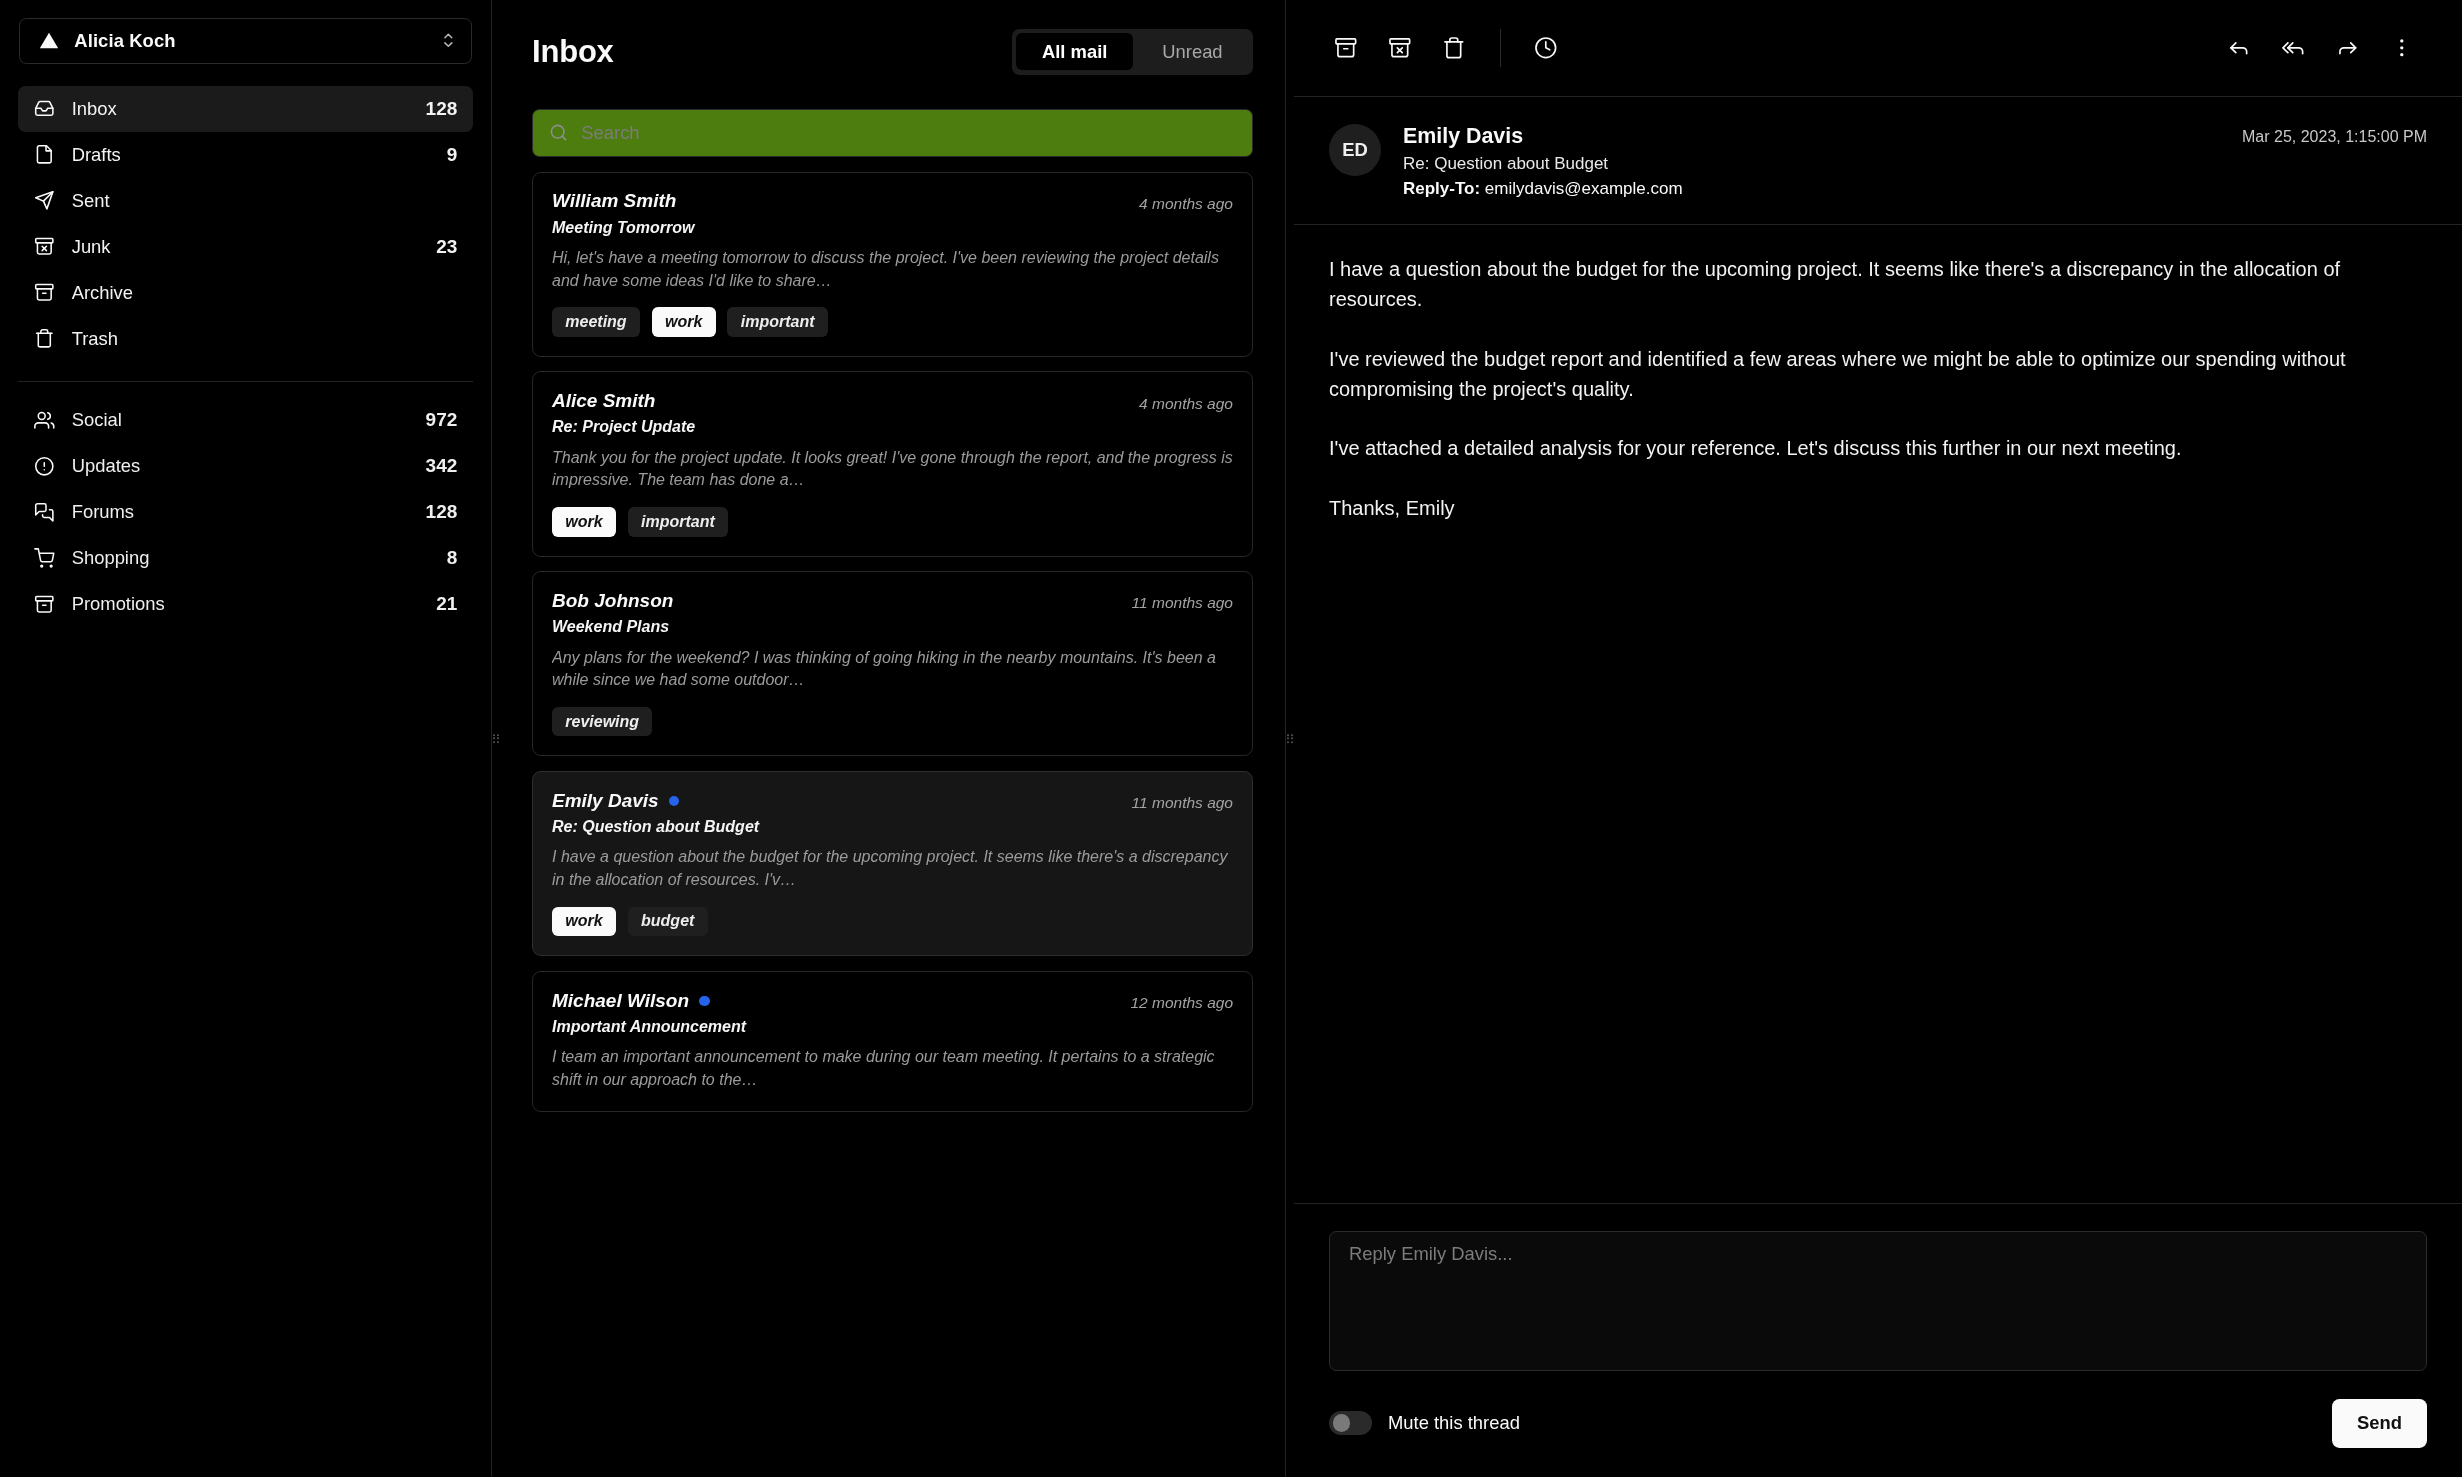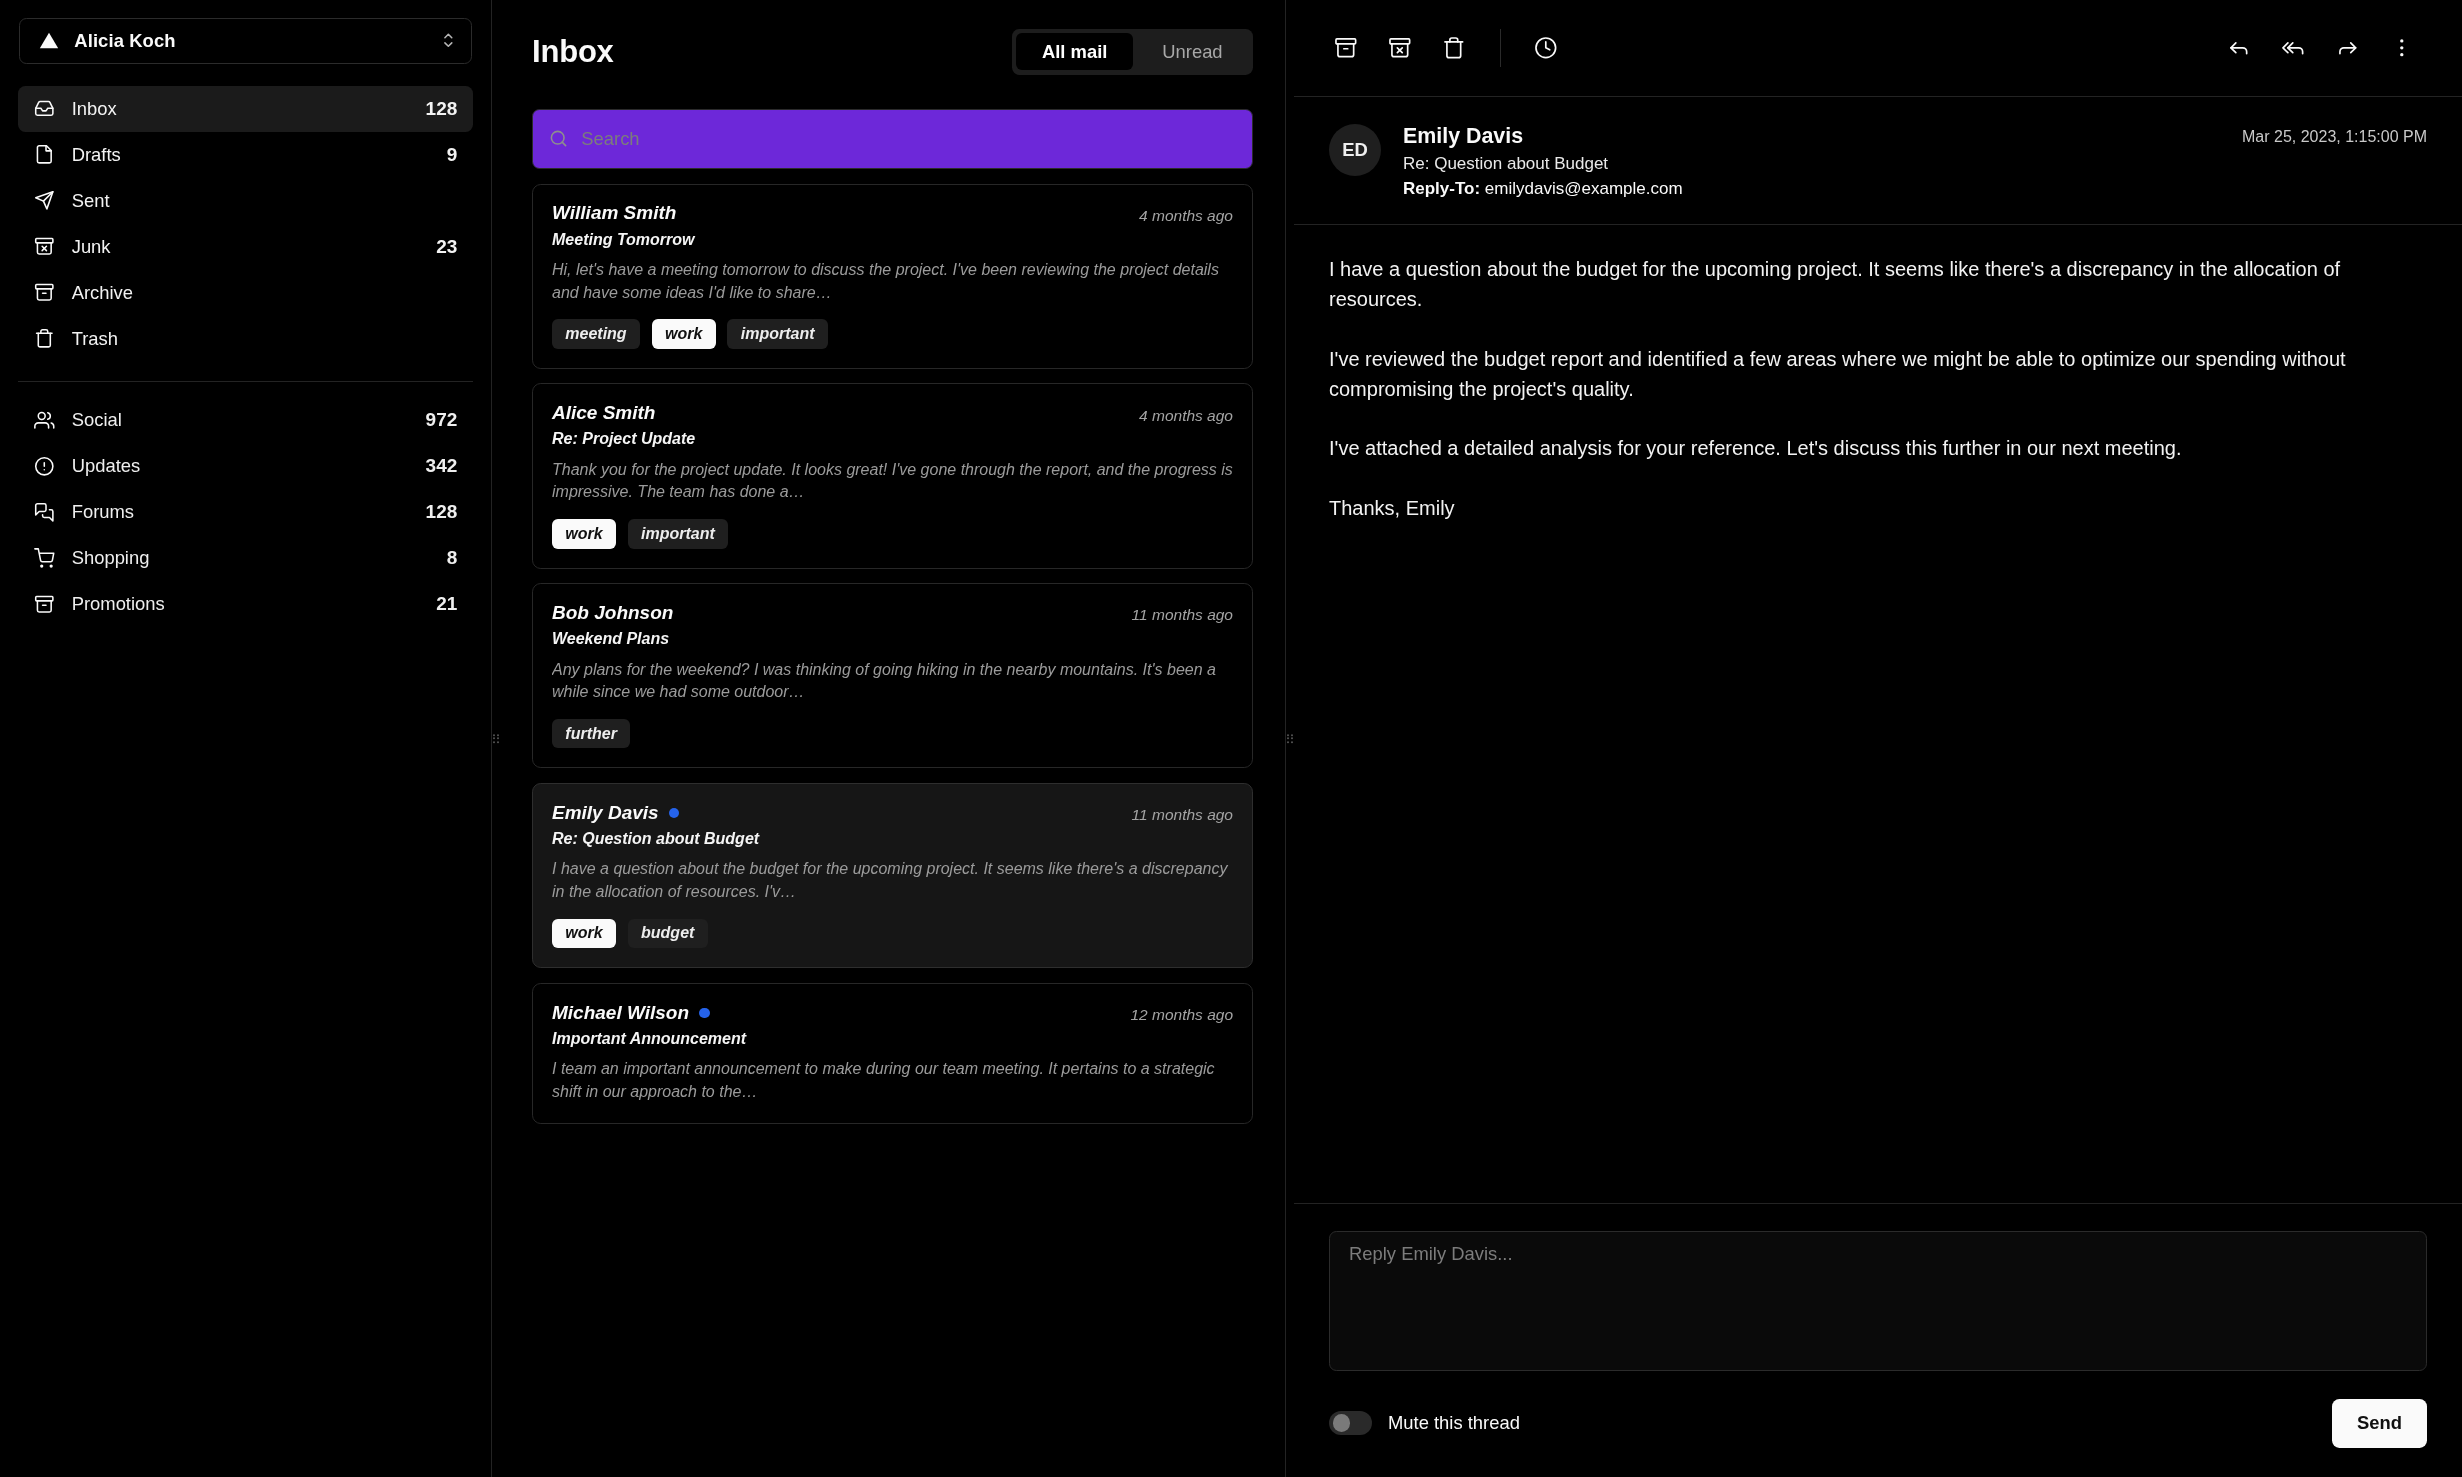--- a/index.html
+++ b/index.html
@@ -69,21 +69,21 @@
     gap: 2.9px; height: 46px; align-items: center;
   }
   .seg .tab {
     padding: 0 26px; height: 37px; display:flex; align-items:center; justify-content:center;
     font-size: 18.4px; font-weight: 500; color: #a8a8a8; border-radius: 5.9px; cursor: pointer;
   }
   .seg .tab.on { background: #000; color: #fff; font-weight: 600; }
 
   .search-wrap { padding: 5.9px 32px 14.7px 32px; }
   .search-box {
-    height: 60px; border: 0.7px solid #2b2b2b; border-radius: 7.4px; background: #6d28d9;
+    height: 48px; border: 0.7px solid #2b2b2b; border-radius: 7.4px; background: #4d7c0f;
     display: flex; align-items: center; gap: 13.3px; padding: 0 16px;
   }
   .search-box input {
     background: transparent; border: 0; outline: none; color: #fafafa;
     font-size: 18.4px; font-family: inherit; width: 100%;
   }
   .search-box input::placeholder { color: #7c7c7c; }
 
   .mail-list { flex: 1; overflow: hidden; padding: 0 32px 0 32px; display: flex; flex-direction: column; gap: 14.7px; font-style: italic; }
   .mail-card {
@@ -381,21 +381,21 @@
       </div>
 
       <div class="mail-card">
         <div class="mc-top">
           <div class="mc-from">Bob Johnson</div>
           <div class="mc-date">11 months ago</div>
         </div>
         <div class="mc-subject">Weekend Plans</div>
         <div class="mc-body">Any plans for the weekend? I was thinking of going hiking in the nearby mountains. It's been a while since we had some outdoor…</div>
         <div class="mc-tags">
-          <span class="tag">further</span>
+          <span class="tag">reviewing</span>
         </div>
       </div>
 
       <div class="mail-card selected">
         <div class="mc-top">
           <div class="mc-from">
             <span>Emily Davis</span>
             <span class="unread-dot"></span>
           </div>
           <div class="mc-date">11 months ago</div>

